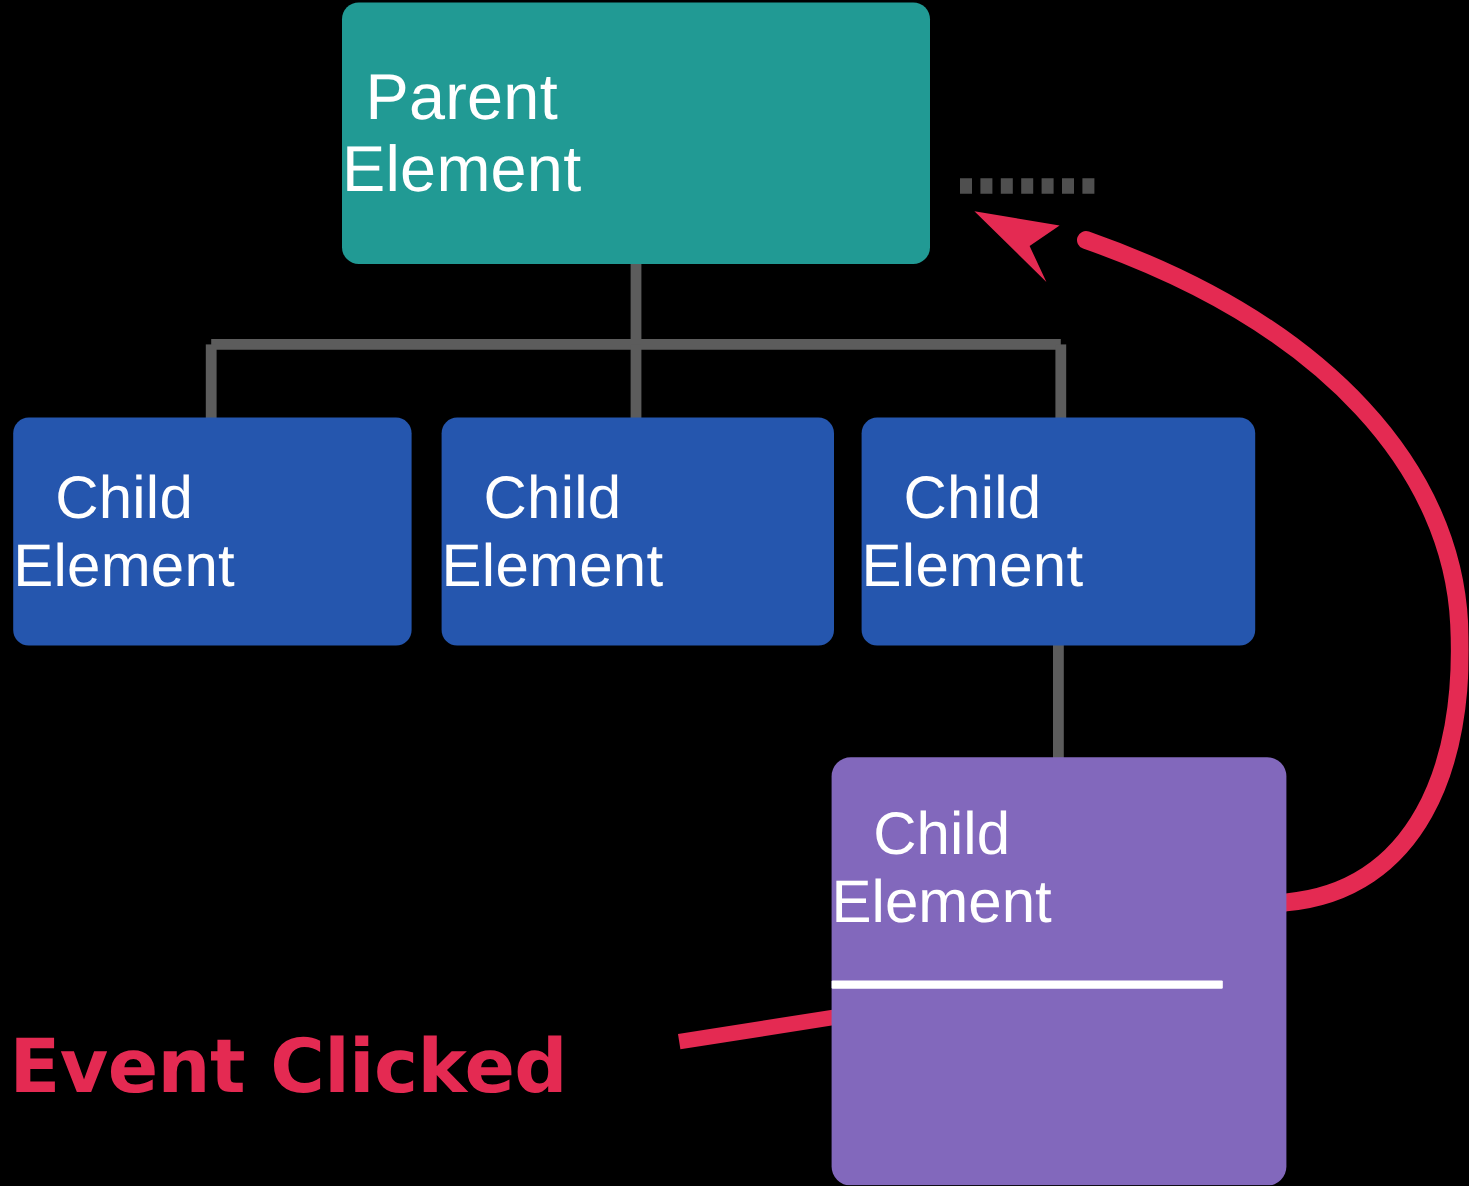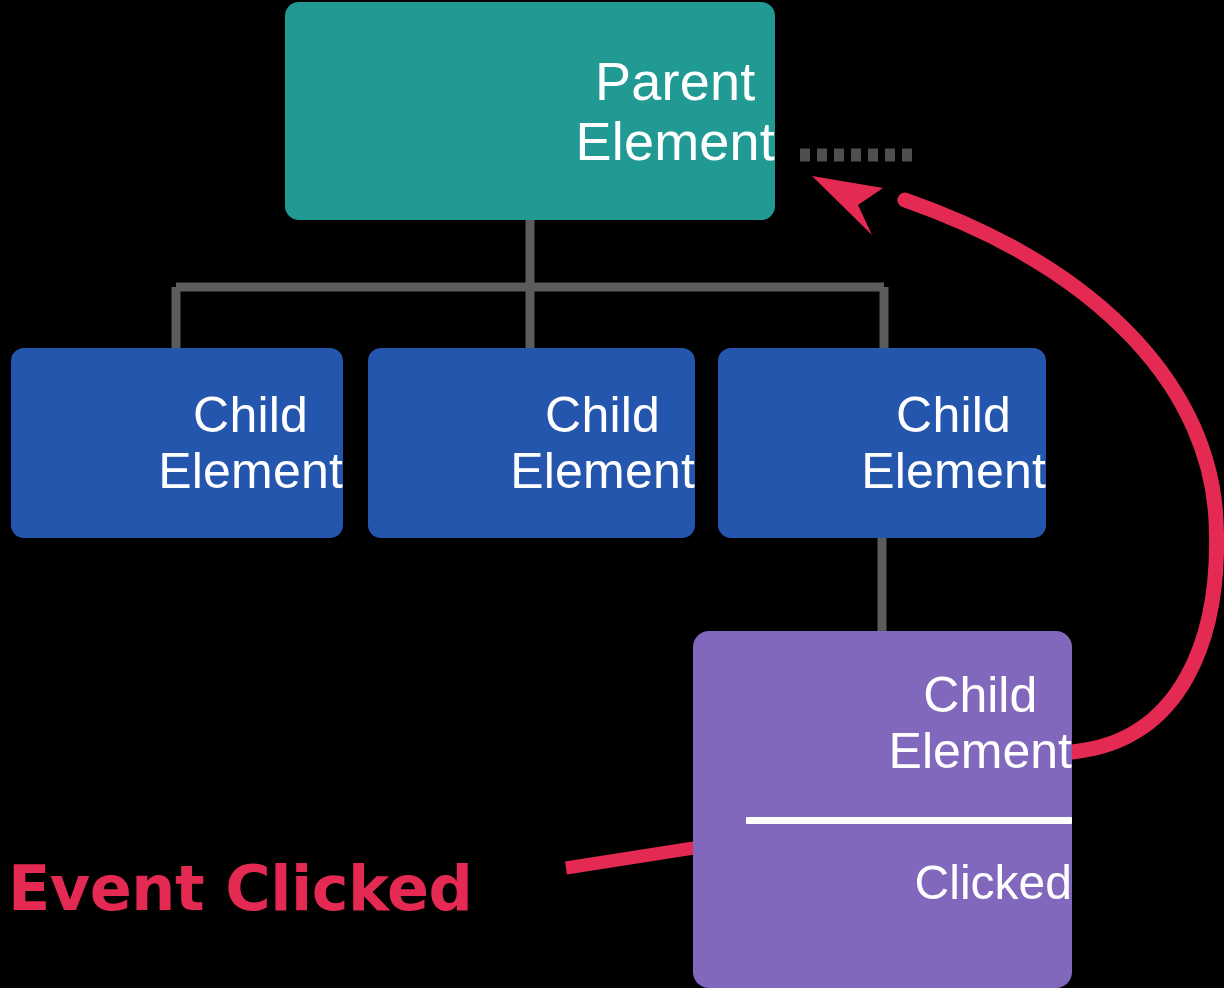--- a/index.html
+++ b/index.html
@@ -27,21 +27,21 @@
     pointer-events: none;
   }
 
   
   .node {
     position: absolute;
     box-sizing: border-box;
     border-radius: 14px;
     display: flex;
     flex-direction: column;
-    align-items: flex-end;
+    align-items: flex-start;
     justify-content: center;
     color: #ffffff;
     text-align: center;
     line-height: 1.12;
     -webkit-font-smoothing: antialiased;
   }
 
   .node-label {
     white-space: pre-line;
     display: block;
@@ -161,18 +161,17 @@
 
   <div class="node child-node" id="child-node-3">
     <span class="node-label">Child
 Element</span>
   </div>
 
   <div class="node" id="clicked-node">
     <span class="clicked-title">Child
 Element</span>
     <div id="clicked-divider"></div>
-    <span class="clicked-status">Clicked</span>
   </div>
 
   <div id="event-bubbling-label">Event Clicked</div>
 
 </div>
 
 </body></html>

